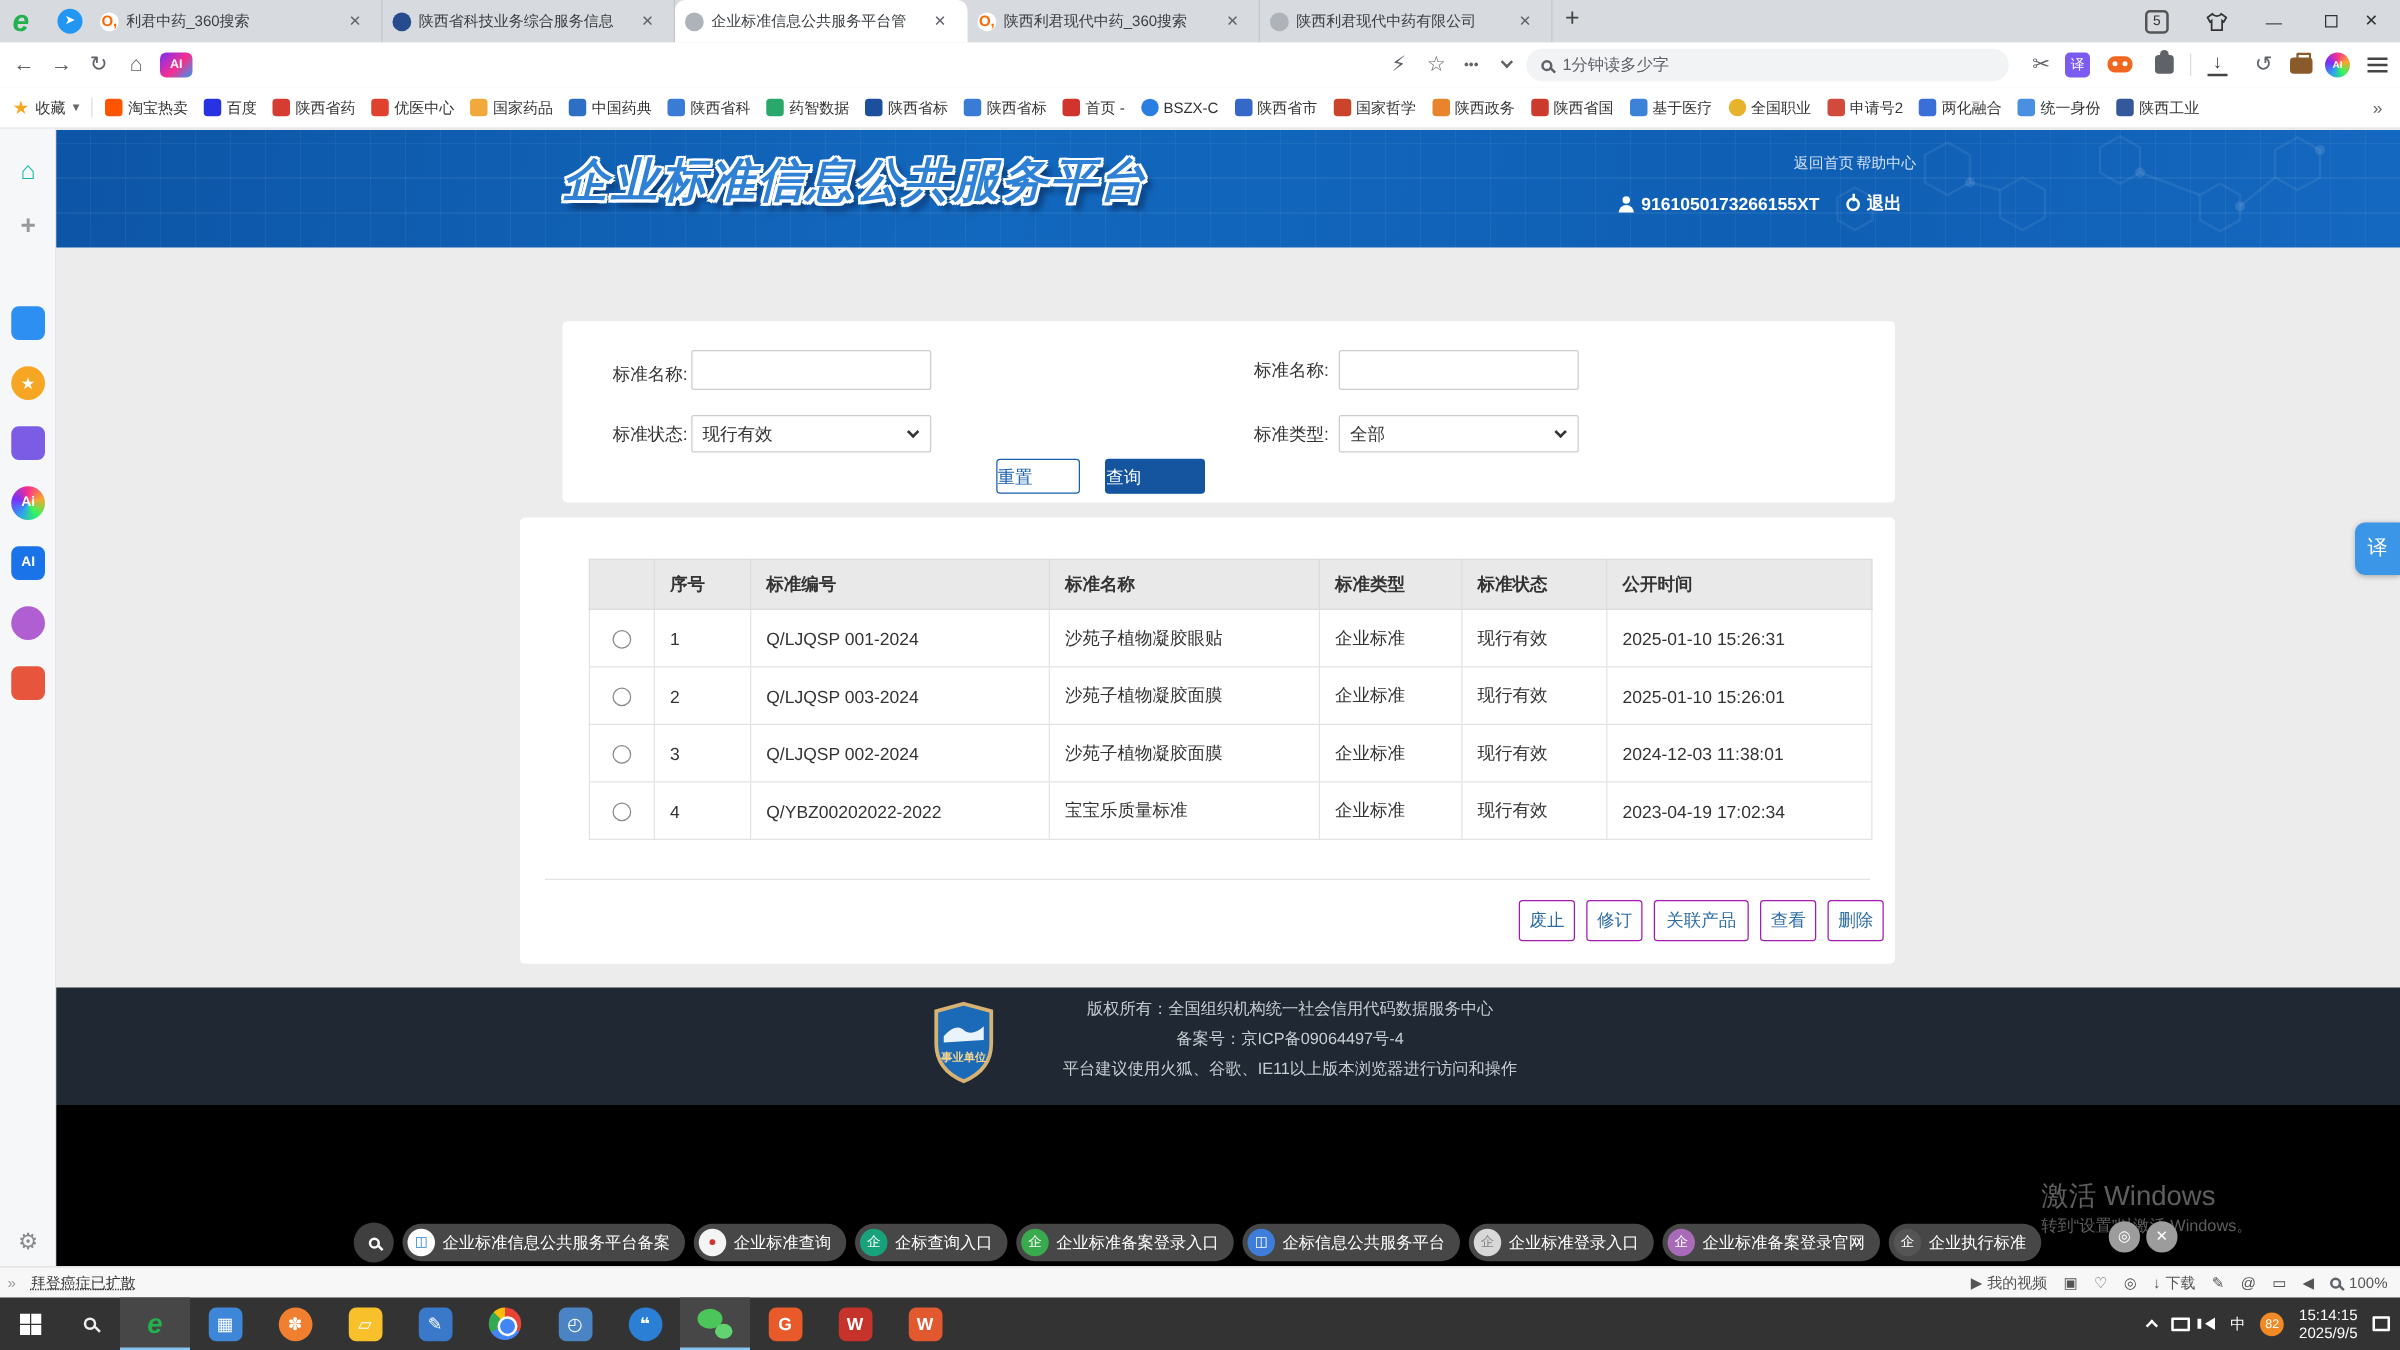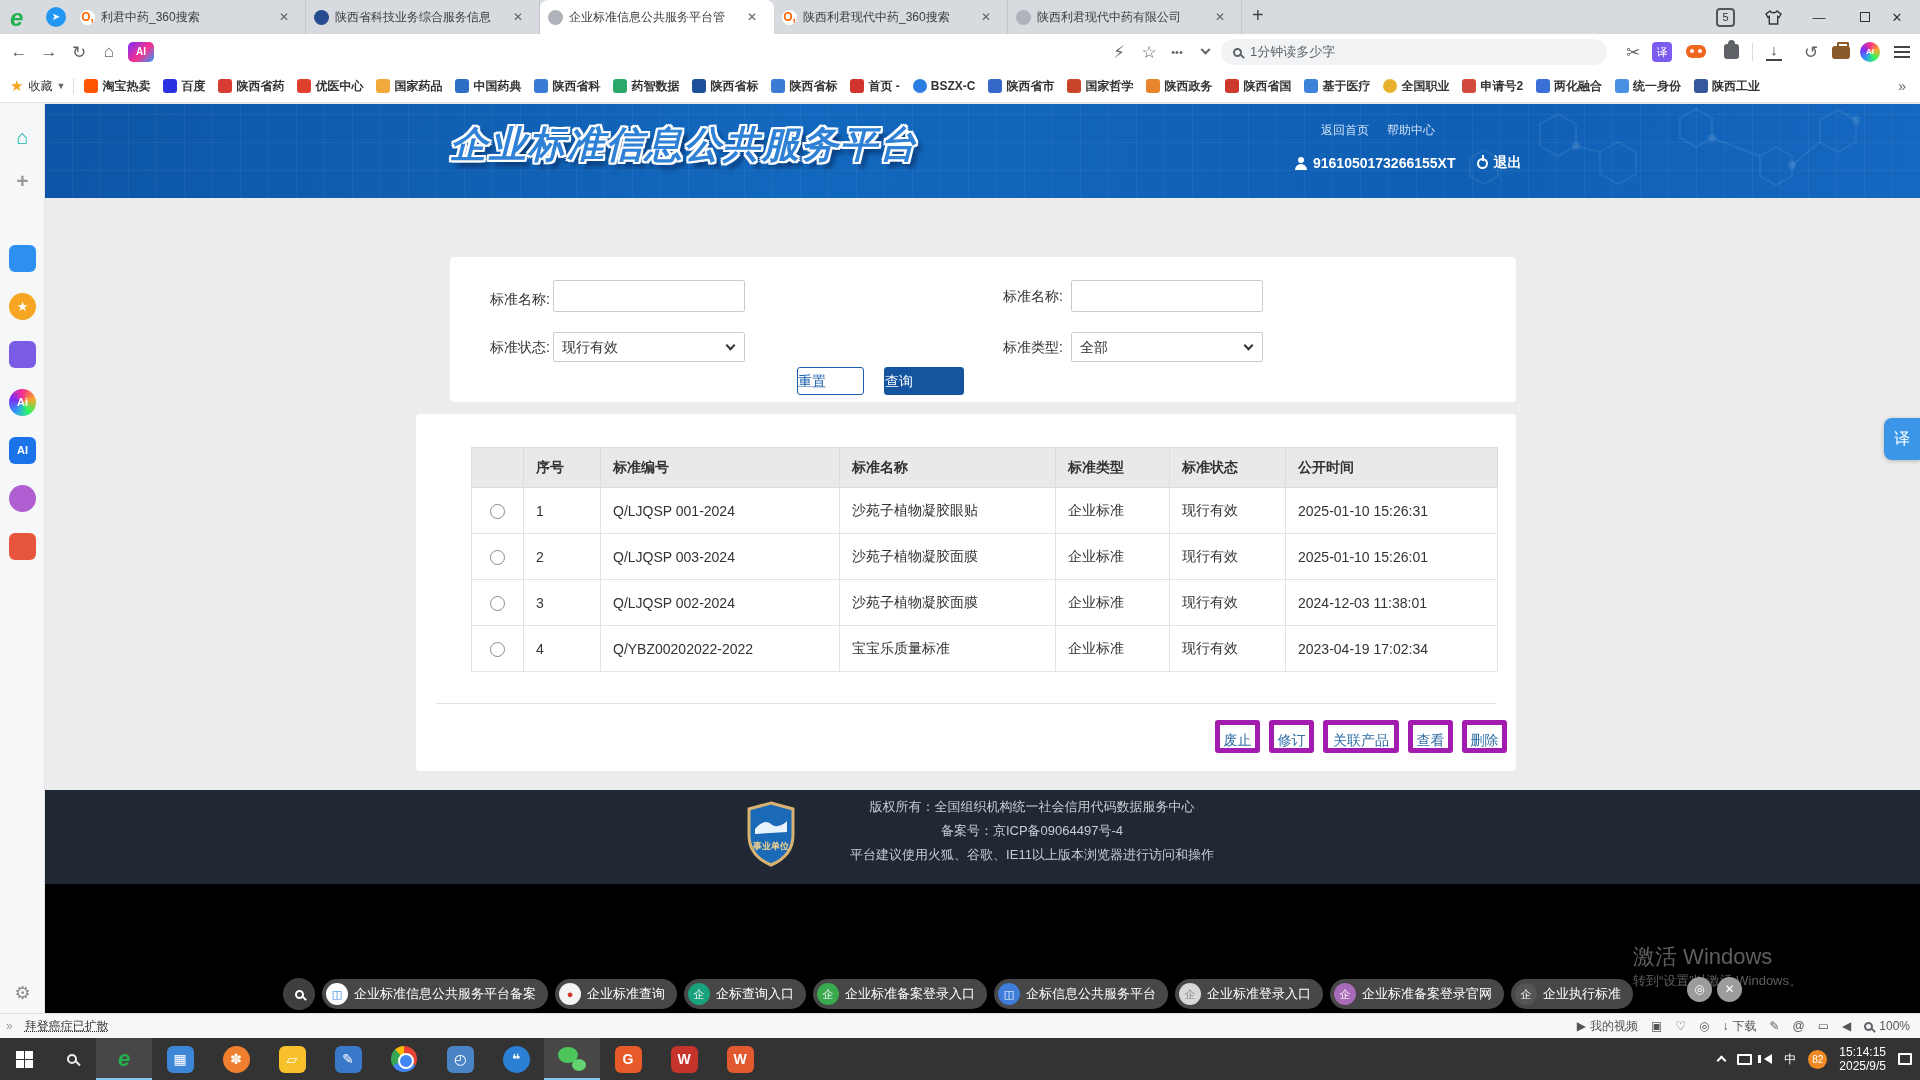--- a/index.html
+++ b/index.html
@@ -48,33 +48,33 @@
   .brief::before{content:'';position:absolute;top:-4px;left:5px;width:8px;height:4px;border:2px solid #8b5a2b;border-bottom:none;border-radius:2px 2px 0 0}
   .aicircle{position:absolute;top:8px;width:20px;height:20px;border-radius:50%;background:conic-gradient(#f72f8e,#f7a62f,#2ff75e,#2f9cf7,#7b2ff7,#f72f8e);color:#fff;font-size:8px;font-weight:bold;text-align:center;line-height:20px}
   .burger{position:absolute;top:17px;width:16px;height:2px;background:#444;box-shadow:0 -5px 0 #444,0 5px 0 #444}
   
   .bmbar{position:absolute;left:0;top:70px;width:1920px;height:33px;background:#fff;border-bottom:1px solid #e3e3e3;display:flex;align-items:center;font-size:12px;color:#333}
   .goldstar{color:#f5a623;font-size:15px;margin:0 5px 0 10px}
   .bmdrop{margin:0 8px 0 4px;color:#666;font-size:9px}
   .bmsep{width:1px;height:16px;background:#ddd;margin-right:10px}
   .bm{display:flex;align-items:center;margin-right:13px;white-space:nowrap}
   .bi{width:14px;height:14px;border-radius:3px;margin-right:4px;flex:0 0 14px}
-  .bm b{font-weight:bold}
+  .bm b{font-weight:normal}
   .bmov{position:absolute;right:14px;color:#666;font-size:14px}
   
   .viewport{position:absolute;left:0;top:103px;width:1920px;height:910px;background:#ececec}
   .sidestrip{position:absolute;left:0;top:0;width:45px;height:910px;background:#f6f7f8;border-right:1px solid #e4e4e4}
   .sico{position:absolute;left:9px;width:27px;height:27px;border-radius:6px;text-align:center;line-height:27px;color:#fff;font-size:13px;font-weight:bold}
   .webpage{position:absolute;left:45px;top:0;width:1875px;height:910px}
   
   .banner{position:absolute;left:0;top:1px;width:1875px;height:94px;background:linear-gradient(100deg,#0d55a6,#1268be 40%,#0f5fb4 75%,#1568c0);overflow:hidden}
   .banner .gridtex{position:absolute;inset:0;background-image:repeating-linear-gradient(0deg,transparent 0 27px,rgba(255,255,255,.05) 27px 28px),repeating-linear-gradient(90deg,transparent 0 27px,rgba(255,255,255,.05) 27px 28px)}
   .btitle{position:absolute;left:405px;top:16px;font-size:37px;font-weight:bold;font-style:italic;letter-spacing:2px;color:#2f81d6;
     text-shadow:-2px 0 0 #fff,2px 0 0 #fff,0 -2px 0 #fff,0 2px 0 #fff,-2px -2px 0 #fff,2px 2px 0 #fff,2px -2px 0 #fff,-2px 2px 0 #fff,5px 6px 5px rgba(0,10,40,.55)}
-  .hlinks{position:absolute;left:1276px;top:18px;font-size:12px;color:#cfe0f5;display:flex;gap:18px}
+  .hlinks{position:absolute;left:1390px;top:18px;font-size:12px;color:#cfe0f5;display:flex;gap:2px}
   .userrow{position:absolute;left:1250px;top:50px;display:flex;align-items:center;color:#fff;font-size:14px;font-weight:bold}
   .usr{width:12px;height:12px;position:relative;margin-right:6px}
   .usr::before{content:'';position:absolute;top:0;left:3px;width:6px;height:6px;border-radius:50%;background:#fff}
   .usr::after{content:'';position:absolute;bottom:-1px;left:0;width:12px;height:6px;border-radius:6px 6px 0 0;background:#fff}
   .pwr{width:11px;height:11px;border:2px solid #fff;border-radius:50%;position:relative;margin:0 5px 0 22px}
   .pwr::after{content:'';position:absolute;top:-5px;left:3px;width:2px;height:6px;background:#fff}
   
   .mainnav{position:absolute;left:0;top:95px;width:1875px;height:40px;background:#1271c5;display:flex;padding-left:360px}
   .mnav{height:40px;line-height:40px;padding:0 28px;color:#fff;font-size:15px;white-space:nowrap}
   .mnav.active{background:#0c56a3}
@@ -88,21 +88,21 @@
   .fbtn.reset{width:67px;background:#fff;border:1px solid #1a5fad;color:#1a5fad}
   .fbtn.query{width:80px;background:#15549e;border:1px solid #15549e;color:#fff}
   
   .tpanel{position:absolute;left:371px;top:311px;width:1100px;height:357px;background:#fff;border-radius:4px}
   table.grid{position:absolute;left:55px;top:33px;border-collapse:collapse;table-layout:fixed;width:1026px}
   .grid th{background:#e9e9e9;height:40px;font-size:14px;color:#333;text-align:left;padding-left:12px;font-weight:bold;border:1px solid #dcdcdc}
   .grid td{height:46px;font-size:14px;color:#333;padding-left:12px;border:1px solid #e3e3e3;background:#fff}
   .radio{display:inline-block;width:15px;height:15px;border:1px solid #8a8a8a;border-radius:50%;background:#fff;vertical-align:middle}
   .tdivider{position:absolute;left:20px;top:289px;width:1060px;height:1px;background:#e2e2e2}
   .actions{position:absolute;right:9px;top:306px;display:flex;gap:9px}
-  .abtn{height:33px;background:#fff;border:5px solid #a21caf;color:#2e6da4;border-radius:3px;font-size:14px;line-height:31px;text-align:center}
+  .abtn{height:33px;background:#fff;border:1px solid #a21caf;color:#2e6da4;border-radius:3px;font-size:14px;line-height:31px;text-align:center}
   
   .pfooter{position:absolute;left:0;top:687px;width:1875px;height:94px;background:#202833}
   .shield{position:absolute;left:700px;top:11px}
   .ftext{position:absolute;left:757px;top:0;width:460px;text-align:center;color:#c8cdd3;font-size:13px}
   .ftext div{margin-top:9px;line-height:15px}
   
   .below{position:absolute;left:0;top:781px;width:1875px;height:129px;background:#000000}
   .wm1{position:absolute;left:1588px;top:58px;font-size:22px;color:rgba(110,110,110,.85)}
   .wm2{position:absolute;left:1588px;top:88px;font-size:13px;color:rgba(110,110,110,.85)}
   .pillrow{position:absolute;left:238px;top:94px;display:flex;gap:7px;align-items:center}

